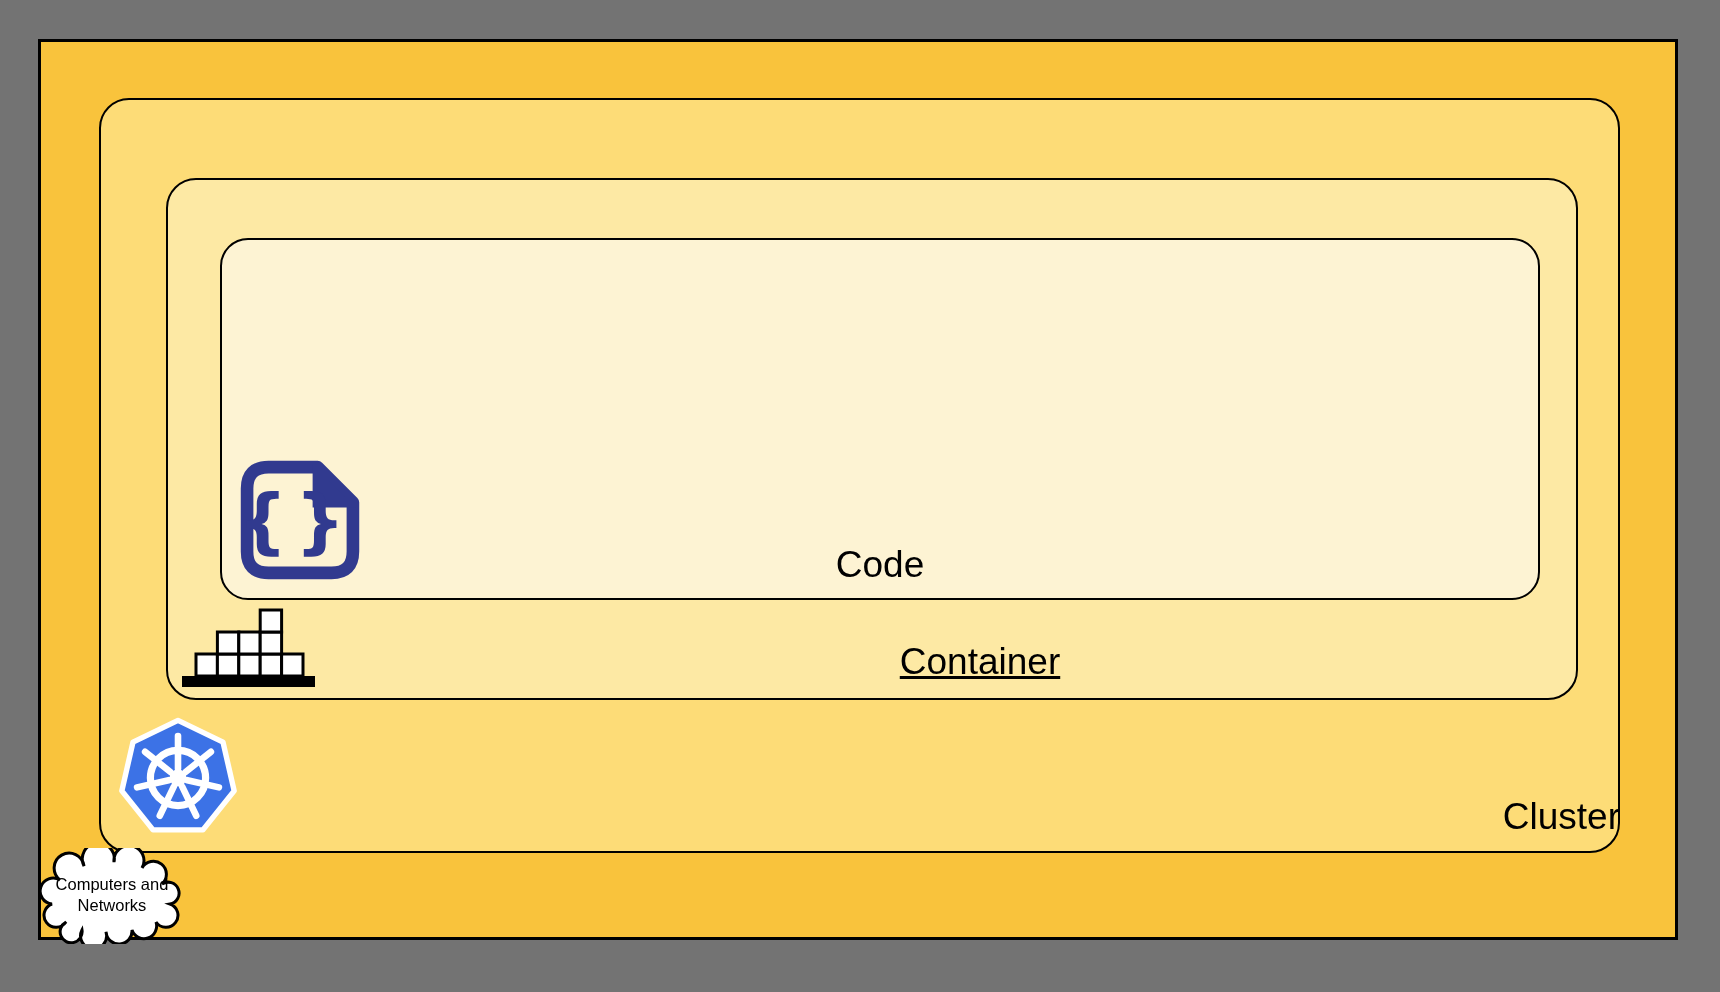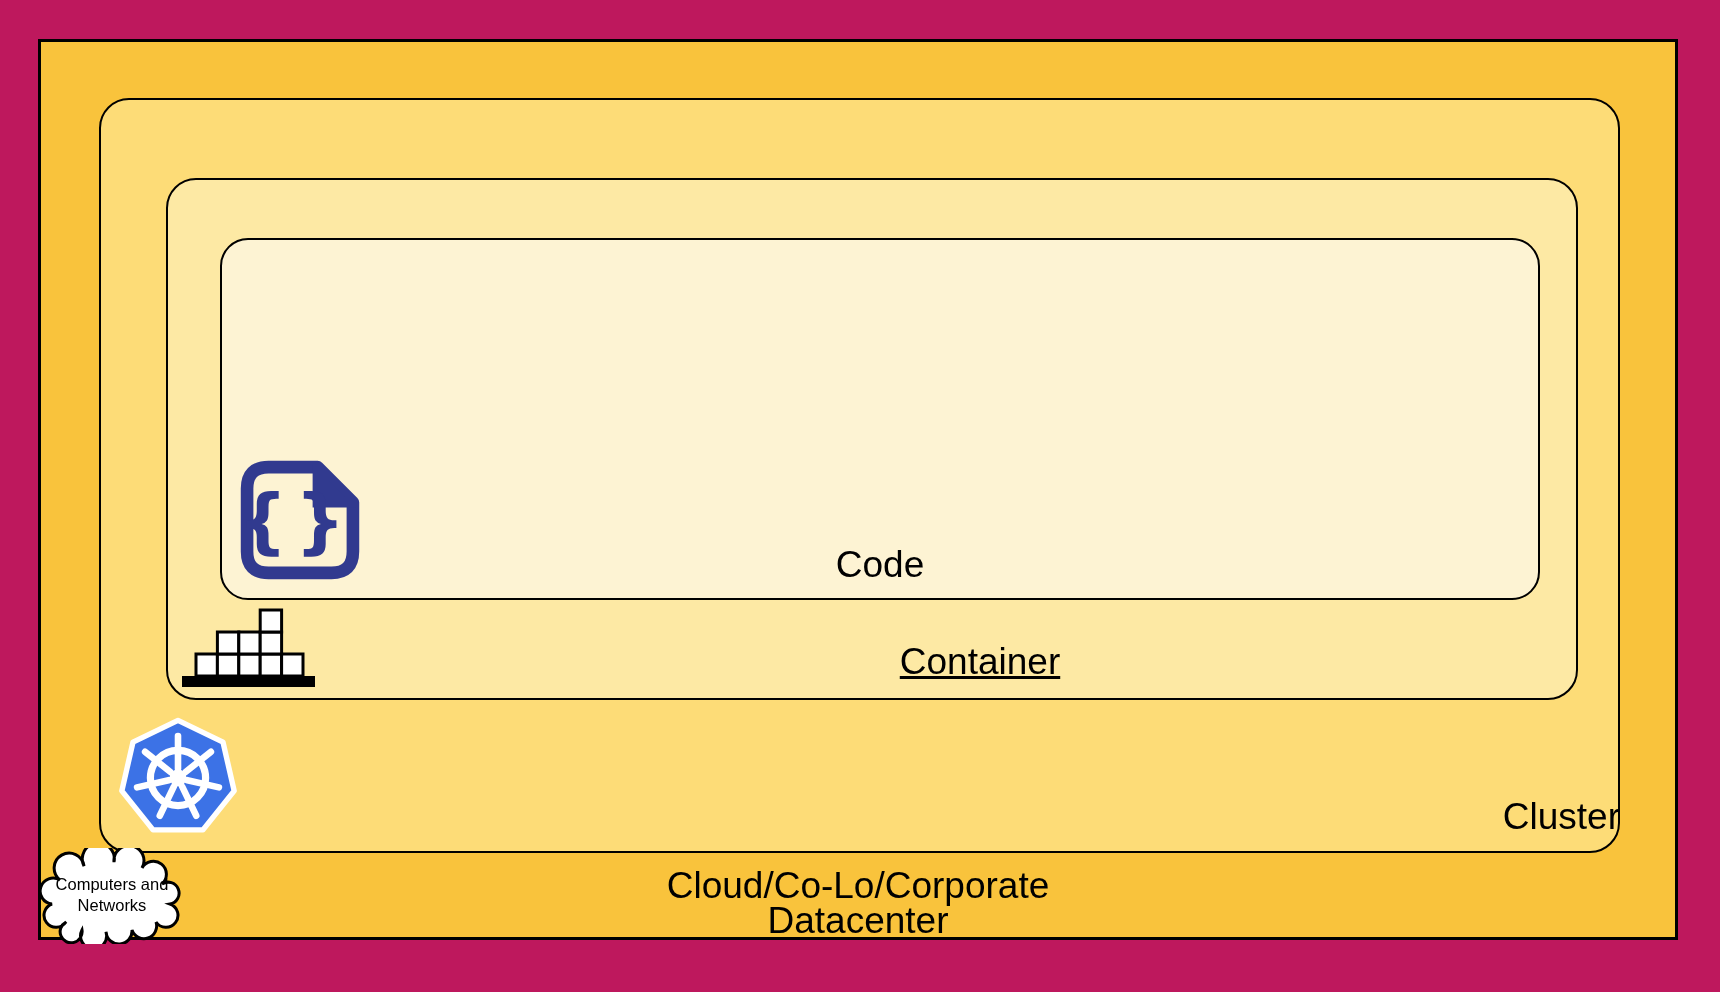--- a/index.html
+++ b/index.html
@@ -1,21 +1,21 @@
 <!DOCTYPE html>
 <html style="--outer-fill: #F9C33C; --cluster-fill: #FDDC77; --container-fill: #FDE9A4; --code-fill: #FDF3D3; --border: #000000; --text: #000000; --navy: #313A8F; --k8s-blue: #3C72E6; --icon-white: #FFFFFF;"><head>
 <meta charset="utf-8">
 <style>
   html, body { margin: 0; padding: 0; background: #ffffff; }
   body { font-family: "Liberation Sans", sans-serif; }
   .canvas {
     position: relative;
     width: 1720px;
     height: 992px;
-    background: #be185d;
+    background: #737373;
     overflow: hidden;
   }
   .layer {
     position: absolute;
     box-sizing: border-box;
     border: 2.5px solid var(--border, #000);
   }
   #layer-datacenter {
     left: 38px; top: 39px; width: 1640px; height: 901px;
     background: var(--outer-fill);
@@ -72,24 +72,20 @@
 <div class="canvas">
 
   <div class="layer" id="layer-datacenter"></div>
   <div class="layer" id="layer-cluster"></div>
   <div class="layer" id="layer-container"></div>
   <div class="layer" id="layer-code"></div>
 
   <div class="layer-label" id="label-code">Code</div>
   <div class="layer-label" id="label-container">Container</div>
   <div class="layer-label" id="label-cluster">Cluster</div>
-  <div class="layer-label" id="label-datacenter">
-    <span>Cloud/Co-Lo/Corporate</span>
-    <span>Datacenter</span>
-  </div>
 
   <svg class="icon" id="icon-code" width="126" height="126" viewBox="0 0 100 100">
     <path d="M 25 8 H 64 L 92 36 V 75 Q 92 92 75 92 H 25 Q 8 92 8 75 V 25 Q 8 8 25 8 Z" fill="none" stroke="var(--navy)" stroke-width="10" stroke-linejoin="round"></path>
     <path d="M 60 6 L 94 40 L 60 40 Z" fill="var(--navy)"></path>
     <text class="braces-text" x="46" y="70" text-anchor="middle" letter-spacing="6">{}</text>
   </svg>
 
   <svg class="icon" id="icon-container" width="133" height="79" viewBox="0 0 133 79">
     <g fill="var(--icon-white)" stroke="var(--border)" stroke-width="3">
 

